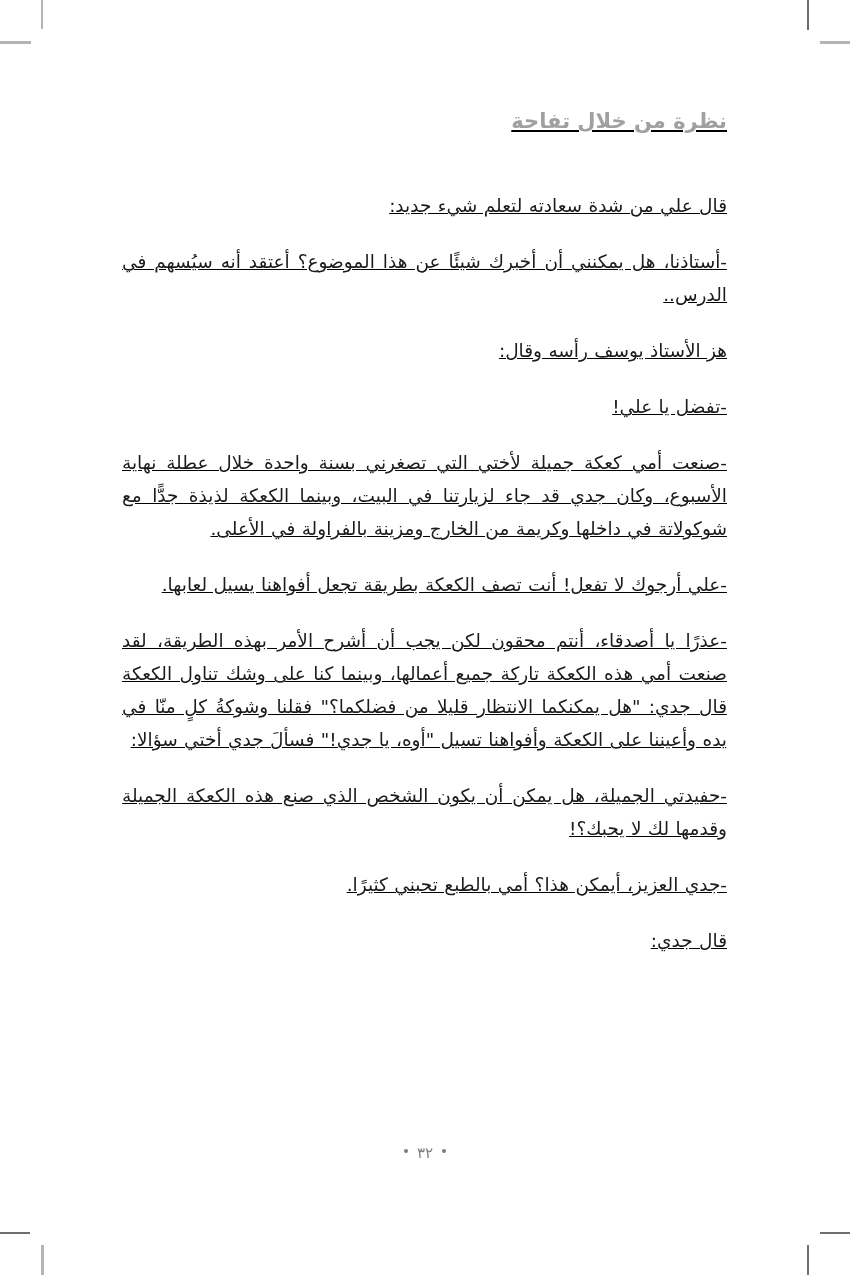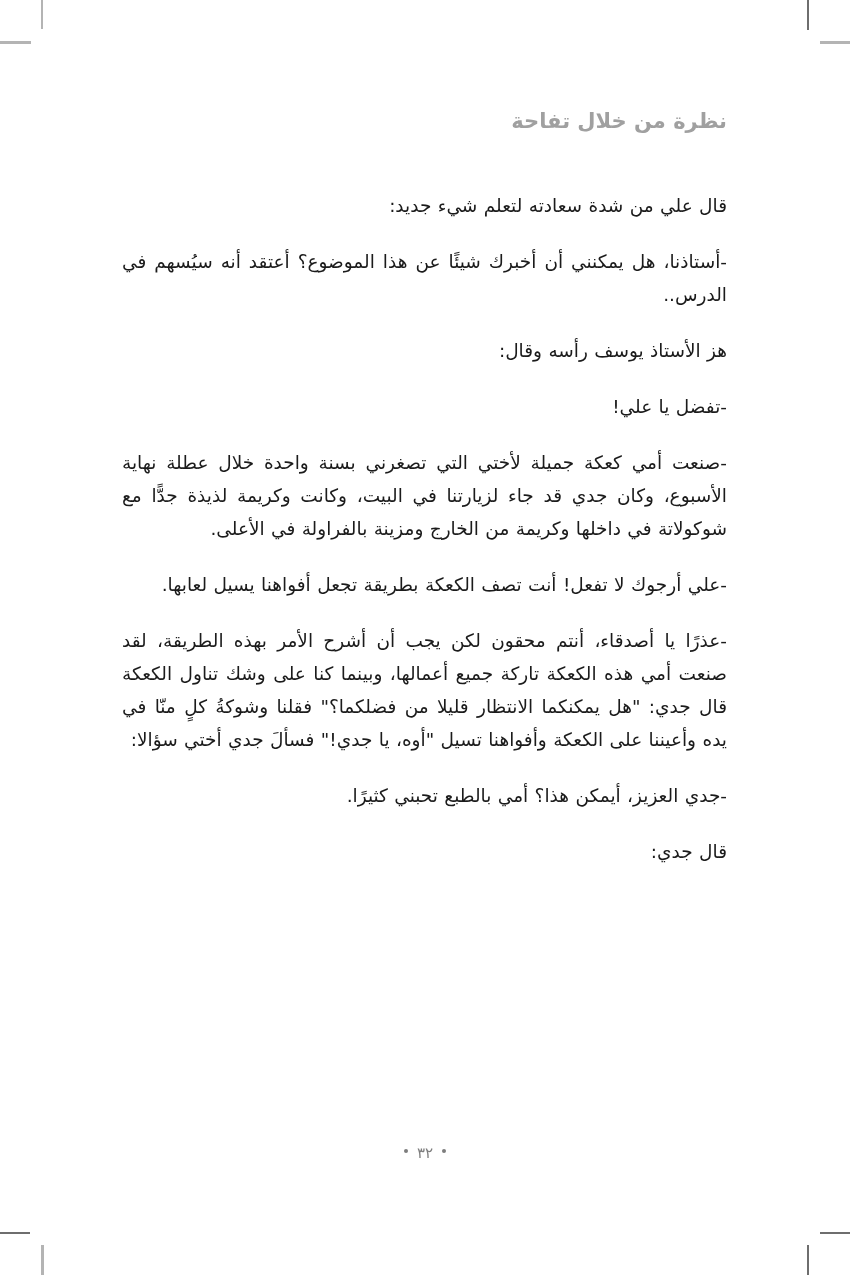--- a/index.html
+++ b/index.html
@@ -41,20 +41,21 @@
 
   
   .content {
     position: absolute;
     top: 108px;
     right: 123px;
     width: 605px;
     direction: rtl;
     text-align: justify;
     text-align-last: right;
+    text-decoration: underline;
   }
 
   .chapter-title {
     font-family: "DejaVu Sans", sans-serif;
     font-size: 21px;
     font-weight: bold;
     color: #a0a0a0;
     text-align: center;
     letter-spacing: 0.3px;
     margin: 0 0 54px 0;
@@ -117,23 +118,24 @@
   <div class="crop dark crop-br-v"></div>
 
   <div class="content">
 
     <h1 class="chapter-title">نظرة من خلال تفاحة</h1>
 
     <p class="para short">قال علي من شدة سعادته لتعلم شيء جديد:</p>
     <p class="para">-أستاذنا، هل يمكنني أن أخبرك شيئًا عن هذا الموضوع؟ أعتقد أنه سيُسهم في الدرس..</p>
     <p class="para short">هز الأستاذ يوسف رأسه وقال:</p>
     <p class="para short">-تفضل يا علي!</p>
-    <p class="para">-صنعت أمي كعكة جميلة لأختي التي تصغرني بسنة واحدة خلال عطلة نهاية الأسبوع، وكان جدي قد جاء لزيارتنا في البيت، وكانت وكريمة لذيذة جدًّا مع شوكولاتة في داخلها وكريمة من الخارج ومزينة بالفراولة في الأعلى.</p>
+    <p class="para">-صنعت أمي كعكة جميلة لأختي التي تصغرني بسنة واحدة خلال عطلة نهاية الأسبوع، وكان جدي قد جاء لزيارتنا في البيت، وبينما الكعكة لذيذة جدًّا مع شوكولاتة في داخلها وكريمة من الخارج ومزينة بالفراولة في الأعلى.</p>
     <p class="para">-علي أرجوك لا تفعل! أنت تصف الكعكة بطريقة تجعل أفواهنا يسيل لعابها.</p>
     <p class="para">-عذرًا يا أصدقاء، أنتم محقون لكن يجب أن أشرح الأمر بهذه الطريقة، لقد صنعت أمي هذه الكعكة تاركة جميع أعمالها، وبينما كنا على وشك تناول الكعكة قال جدي: "هل يمكنكما الانتظار قليلا من فضلكما؟" فقلنا وشوكةُ كلٍ منّا في يده وأعيننا على الكعكة وأفواهنا تسيل "أوه، يا جدي!" فسألَ جدي أختي سؤالا:</p>
+    <p class="para">-حفيدتي الجميلة، هل يمكن أن يكون الشخص الذي صنع هذه الكعكة الجميلة وقدمها لك لا يحبك؟!</p>
     <p class="para short">-جدي العزيز، أيمكن هذا؟ أمي بالطبع تحبني كثيرًا.</p>
     <p class="para short">قال جدي:</p>
 
   </div>
 
   <div class="folio">
     <span class="dot"></span><span class="num">٣٢</span><span class="dot"></span>
   </div>
 
 </div>

